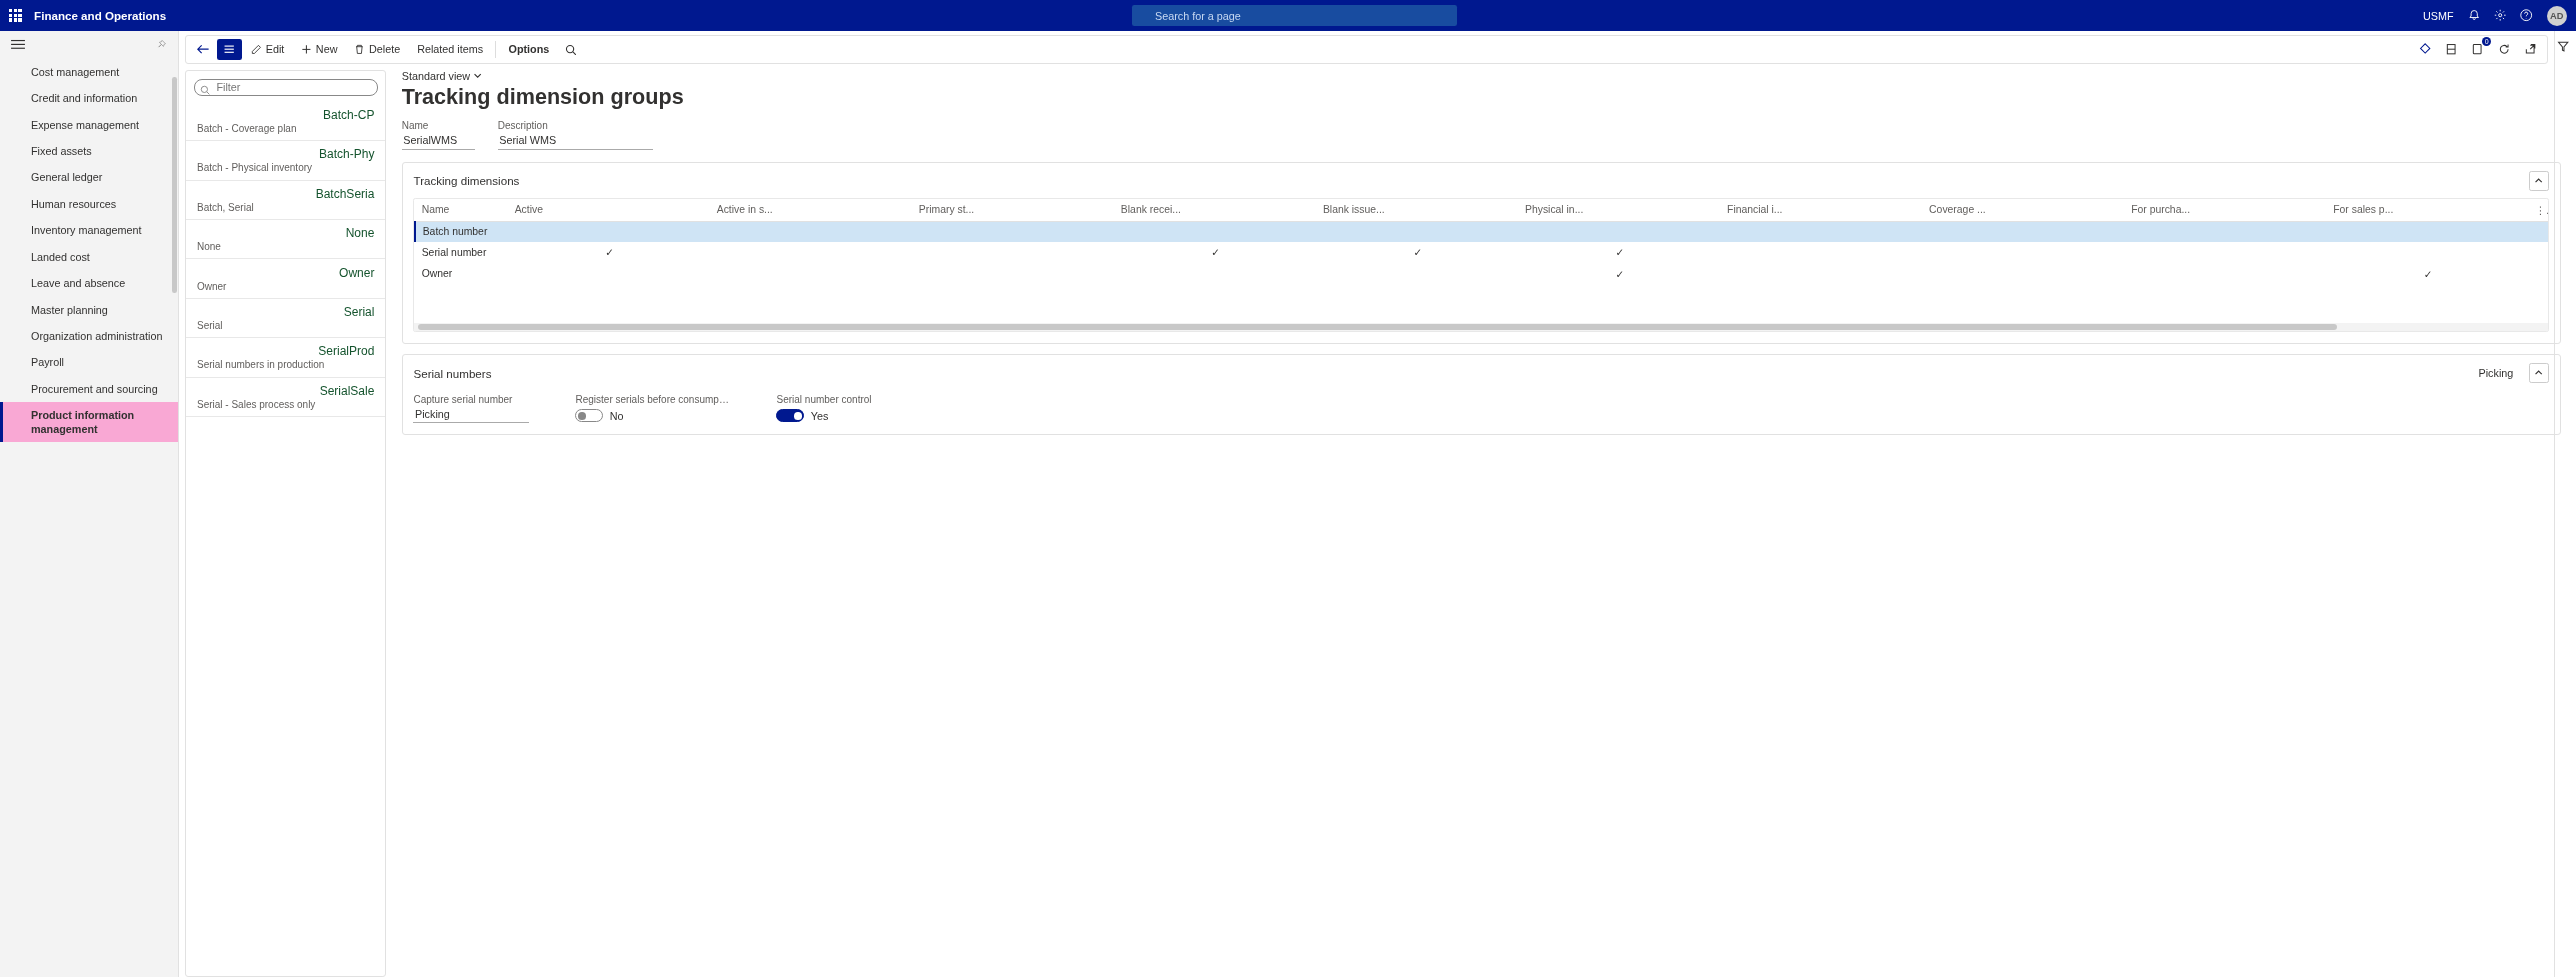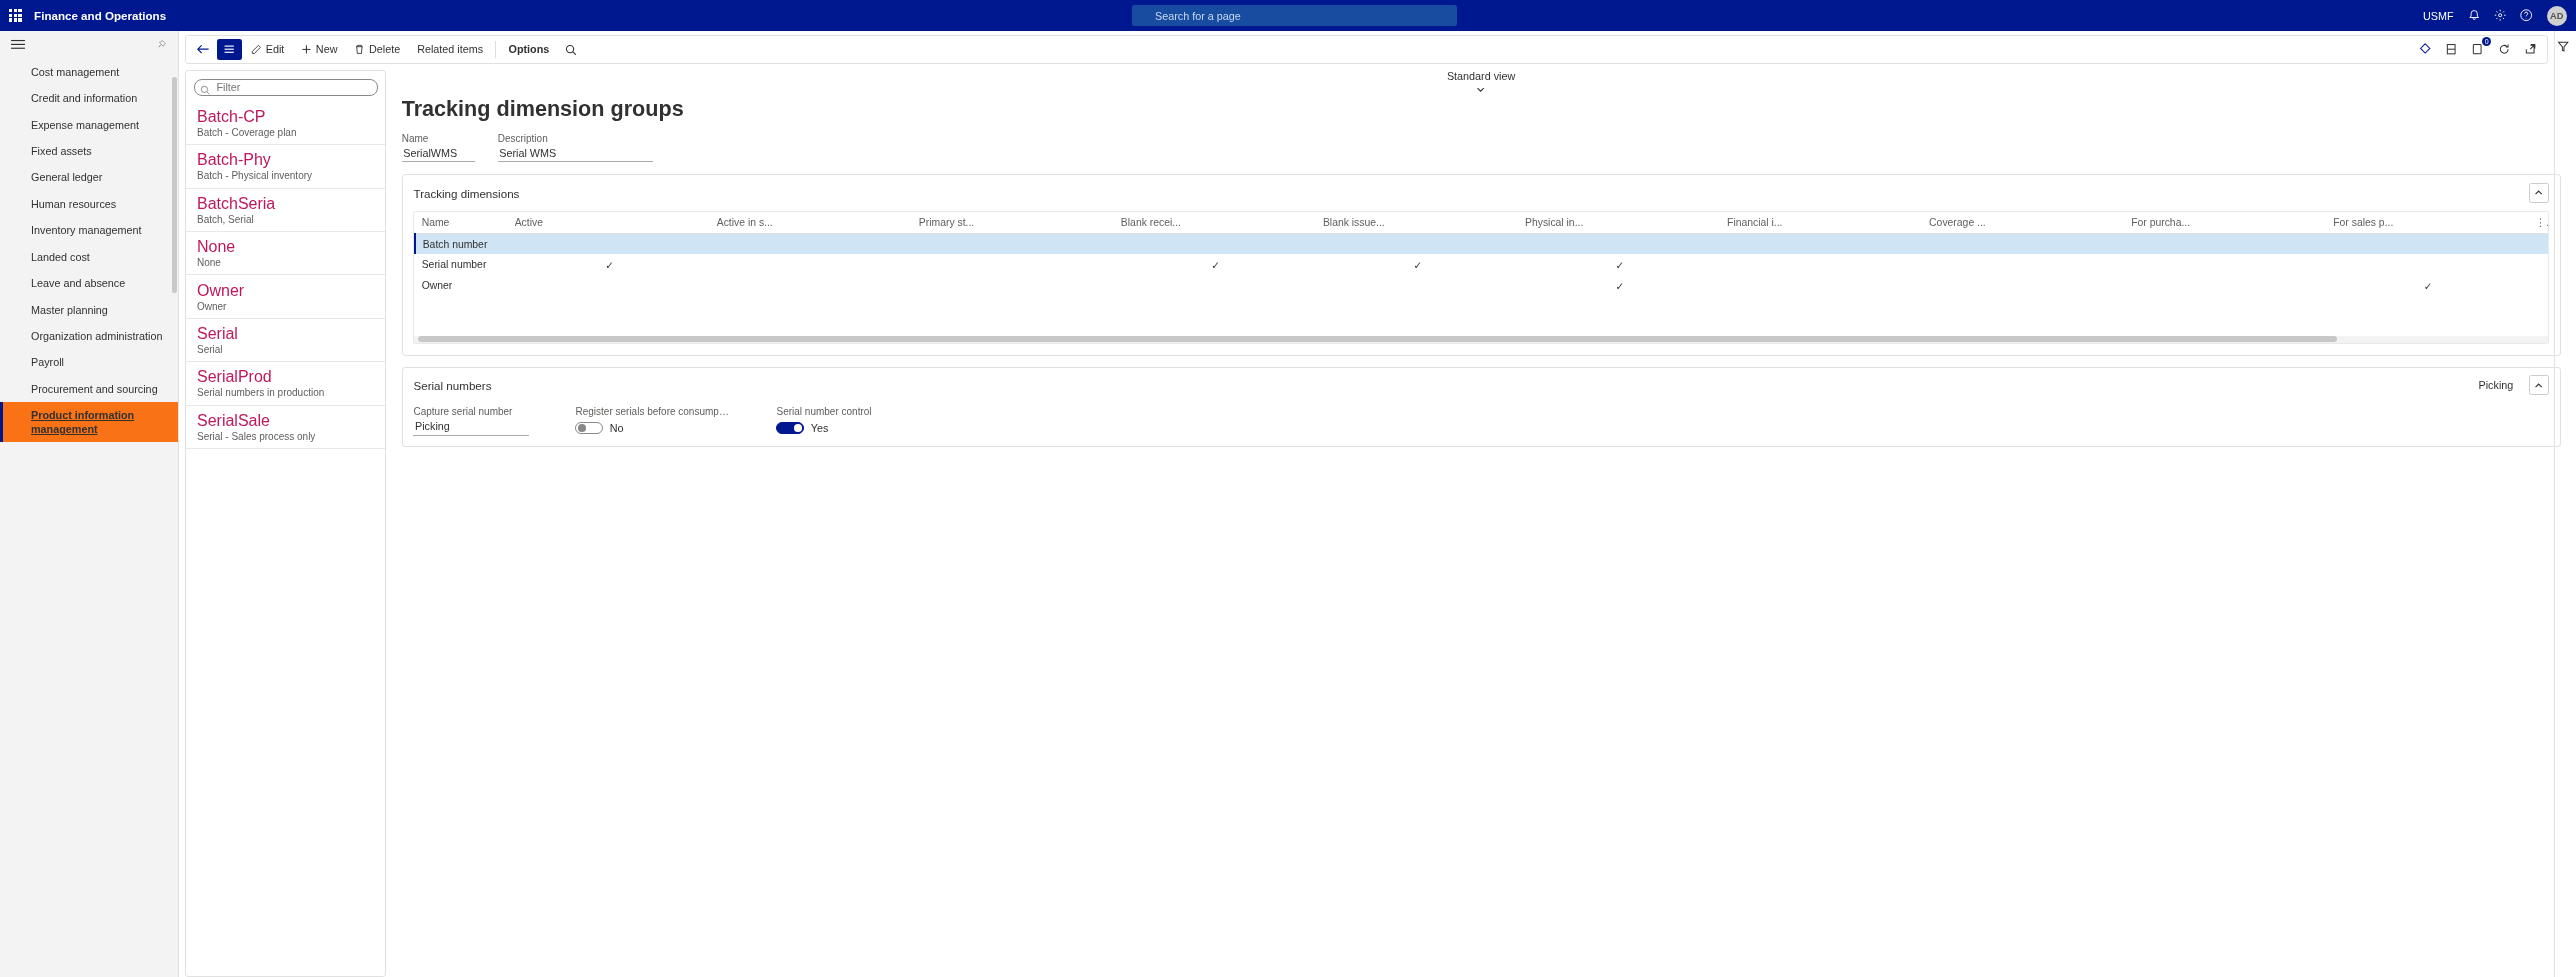--- a/index.html
+++ b/index.html
@@ -20,47 +20,47 @@
     .avatar { width: 20px; height: 20px; border-radius: 50%; background: #d0d0d0; color: #555; display: flex; align-items: center; justify-content: center; font-size: 9.3px; font-weight: 600; }
     
     
     .main-layout { display: flex; height: calc(100vh - 31px); }
     
     
     .left-nav { width: 179px; background: #f3f3f3; border-right: 0.8px solid #e1e1e1; position: relative; overflow-y: auto; flex-shrink: 0; }
     .nav-toggle { padding: 7.7px 10.8px; cursor: pointer; display: flex; justify-content: space-between; align-items: center; }
     .nav-items { padding-top: 1.5px; }
     .nav-item { padding: 6.2px 15.5px 6.2px 31px; cursor: pointer; font-size: 10.8px; line-height: 1.3; color: #323130; }
-    .nav-item.active { font-weight: 600; border-left: 3.1px solid #00188f; padding-left: 28px; background: #f97316; text-decoration: underline; }
+    .nav-item.active { font-weight: 600; border-left: 3.1px solid #00188f; padding-left: 28px; background: #f9a8d4; }
     .nav-scrollbar { position: absolute; right: 1.5px; top: 46px; width: 4.6px; height: 216px; background: #c8c8c8; border-radius: 2.3px; }
     
     
     .content-area { flex: 1; display: flex; position: relative; min-width: 0; }
     
     
     .action-toolbar { position: absolute; top: 3.9px; left: 6.2px; right: 28px; height: 29px; background: #fff; border: 0.8px solid #e1e1e1; border-radius: 3.1px; display: flex; align-items: center; padding: 0 4.6px; gap: 1.5px; z-index: 10; }
     .toolbar-btn { padding: 4.6px 7.7px; cursor: pointer; display: flex; align-items: center; gap: 3.9px; border-radius: 2.3px; font-size: 10.8px; }
     .toolbar-btn.icon-only { padding: 4.6px 6.2px; }
     .toolbar-btn.primary { background: #00188f; color: #fff; }
     .toolbar-sep { width: 0.8px; height: 17px; background: #ddd; margin: 0 3.1px; }
     .toolbar-spacer { flex: 1; }
     .filter-icon-right { position: absolute; top: 9.3px; right: 6.2px; cursor: pointer; z-index: 11; }
     
     
     .list-panel { width: 201px; margin-top: 39px; margin-left: 6.2px; background: #fff; border: 0.8px solid #e1e1e1; border-radius: 3.1px; padding: 7.7px 0; overflow-y: auto; flex-shrink: 0; }
     .filter-wrap { padding: 0 7.7px 6.2px 7.7px; position: relative; }
     .filter-input { width: 100%; height: 17px; border: 0.8px solid #888; border-radius: 8px; padding: 0 6.2px 0 21.6px; font-size: 10.8px; }
     .filter-wrap svg { position: absolute; left: 14px; top: 50%; transform: translateY(-50%); }
     .list-item { padding: 6.2px 10.8px; border-bottom: 0.8px solid #e8e8e8; cursor: pointer; }
-    .list-item .list-title { font-size: 16px; color: #be185d; }
+    .list-item .list-title { font-size: 12px; color: #14532d; text-align: right; }
     .list-item .list-sub { font-size: 10px; color: #605e5c; margin-top: 1px; }
     
     
     .detail-panel { flex: 1; margin-top: 39px; padding: 0 15.5px 15.5px 15.5px; overflow-y: auto; min-width: 0; }
-    .view-selector { font-size: 10.8px; color: #323130; cursor: pointer; display: flex; align-items: center; gap: 3.1px; flex-direction: column; }
+    .view-selector { font-size: 10.8px; color: #323130; cursor: pointer; display: flex; align-items: center; gap: 3.1px; }
     .page-title { font-size: 21.6px; font-weight: 600; margin: 1.5px 0 10.8px 0; }
     .field-row { display: flex; gap: 23px; margin-bottom: 12.4px; }
     .field-block { display: flex; flex-direction: column; }
     .field-label { font-size: 10px; color: #605e5c; margin-bottom: 1.5px; }
     .field-value { font-size: 10.8px; color: #323130; border-bottom: 0.8px solid #aaa; padding: 1.5px 1.5px 2.3px 1.5px; min-width: 73px; }
     
     
     .card { border: 0.8px solid #e1e1e1; border-radius: 3.1px; margin-bottom: 10.8px; background: #fff; }
     .card-header { display: flex; justify-content: space-between; align-items: center; padding: 7.7px 10.8px; }
     .card-title { font-size: 11.6px; font-weight: 400; }

